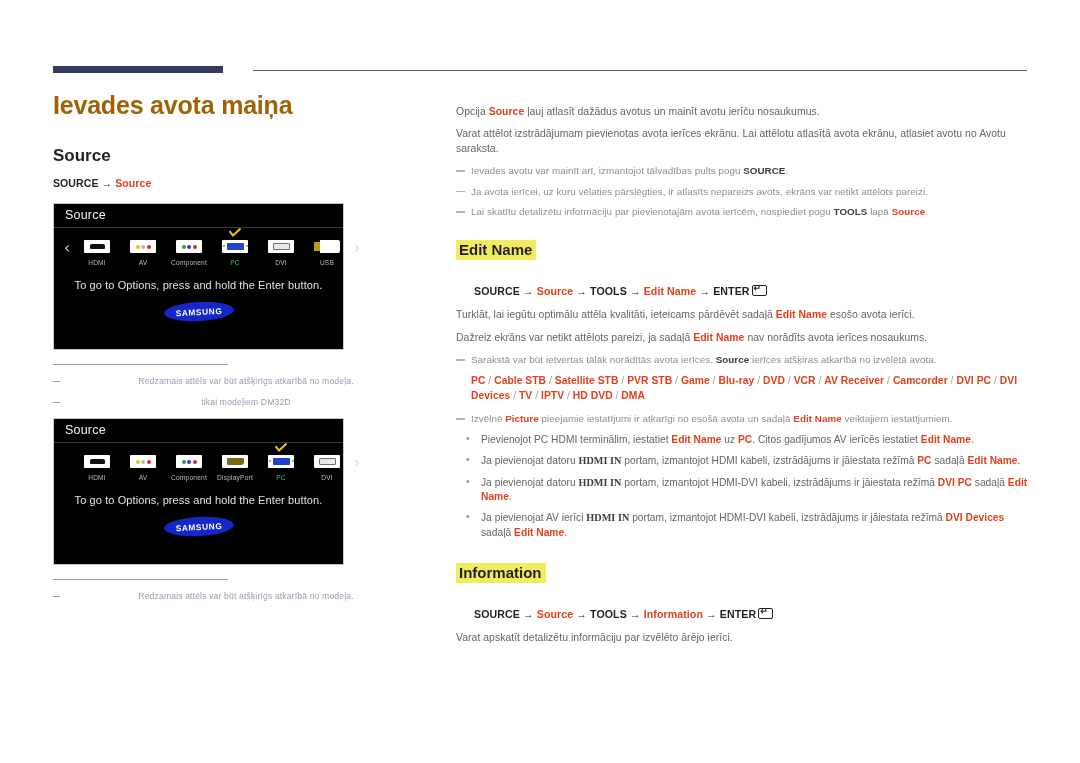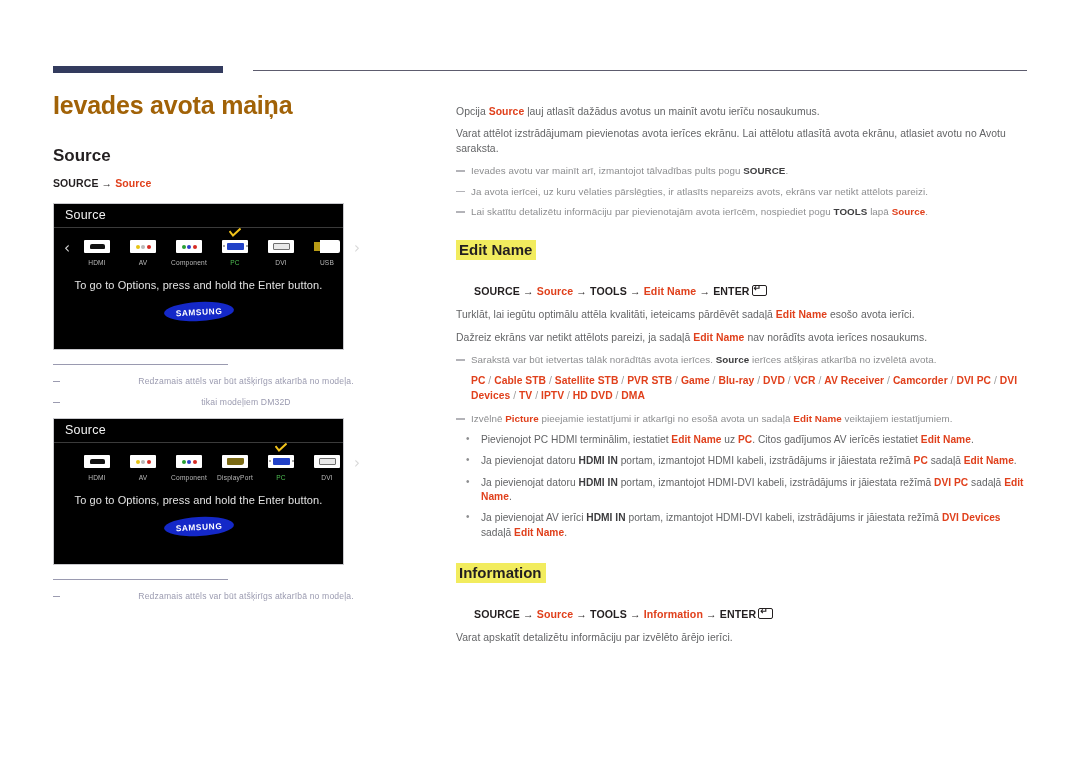--- a/index.html
+++ b/index.html
@@ -327,21 +327,21 @@
     position: relative;
     letter-spacing: 0.03px;
   }
   .bullets li::before {
     content: "\2022";
     position: absolute;
     left: 10px; top: -1px;
     font-size: 10px;
     color: #8d8e90;
   }
-  .bullets li .b { font-weight: bold; color: #3d3d3f; }
+  .bullets li .b { font-weight: bold; color: #3d3d3f; font-family: Liberation Serif, serif; }
 </style>
 </head>
 <body>
 
 <div class="top-rules">
   <div class="rule-thick"></div>
   <div class="rule-thin"></div>
 </div>
 
 <div class="left-col">

